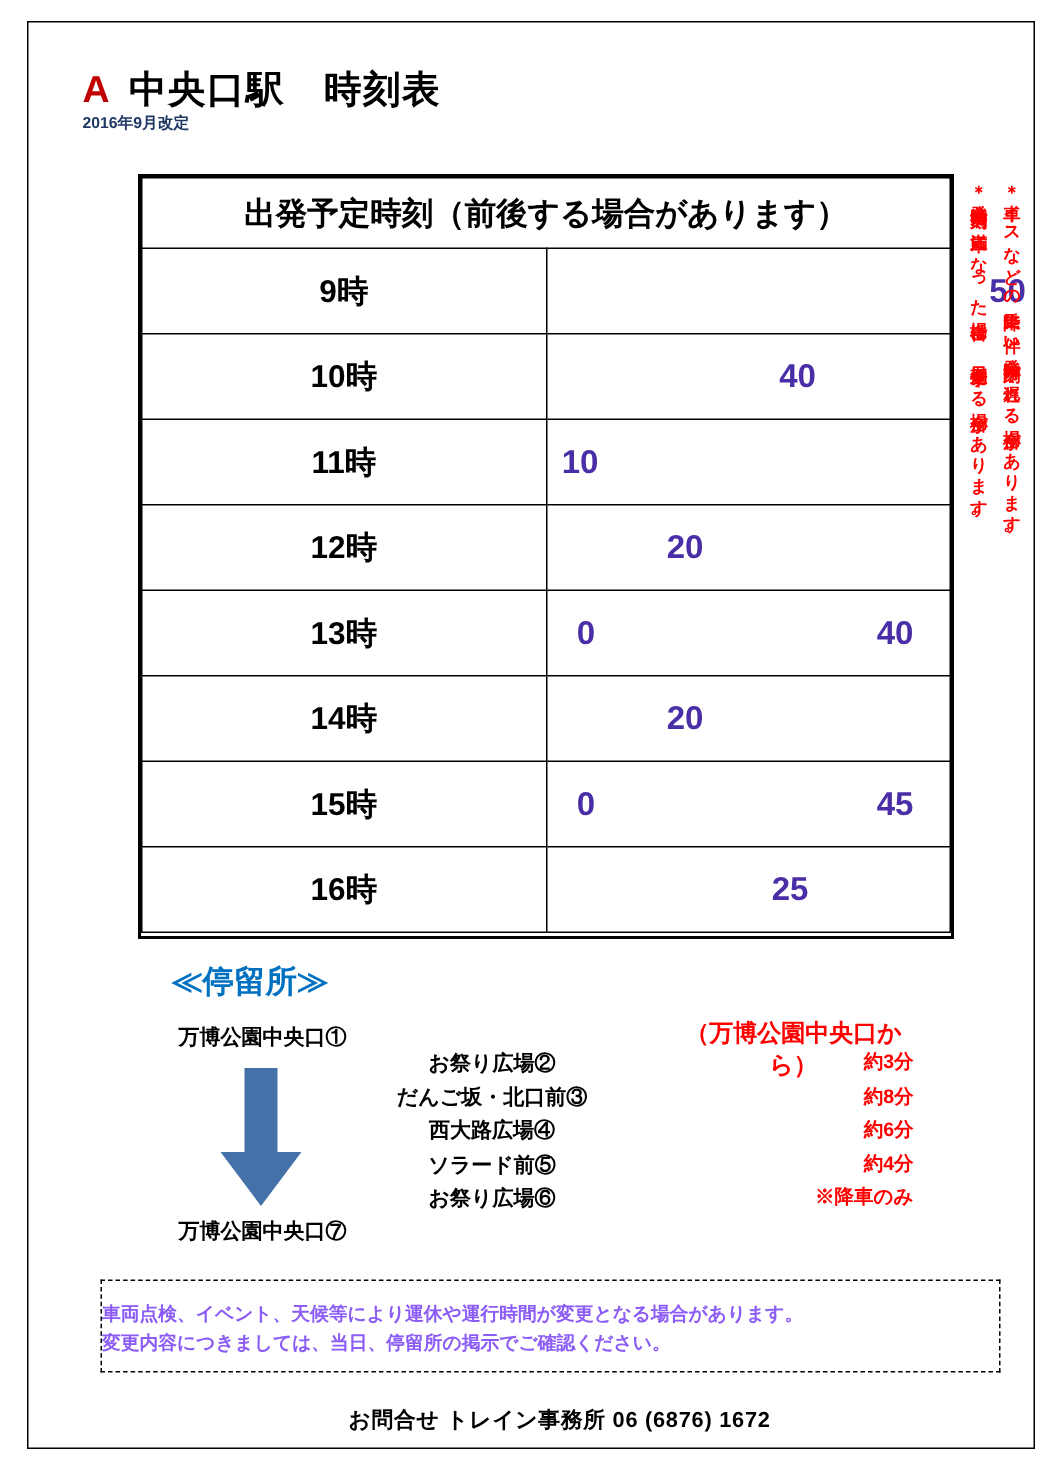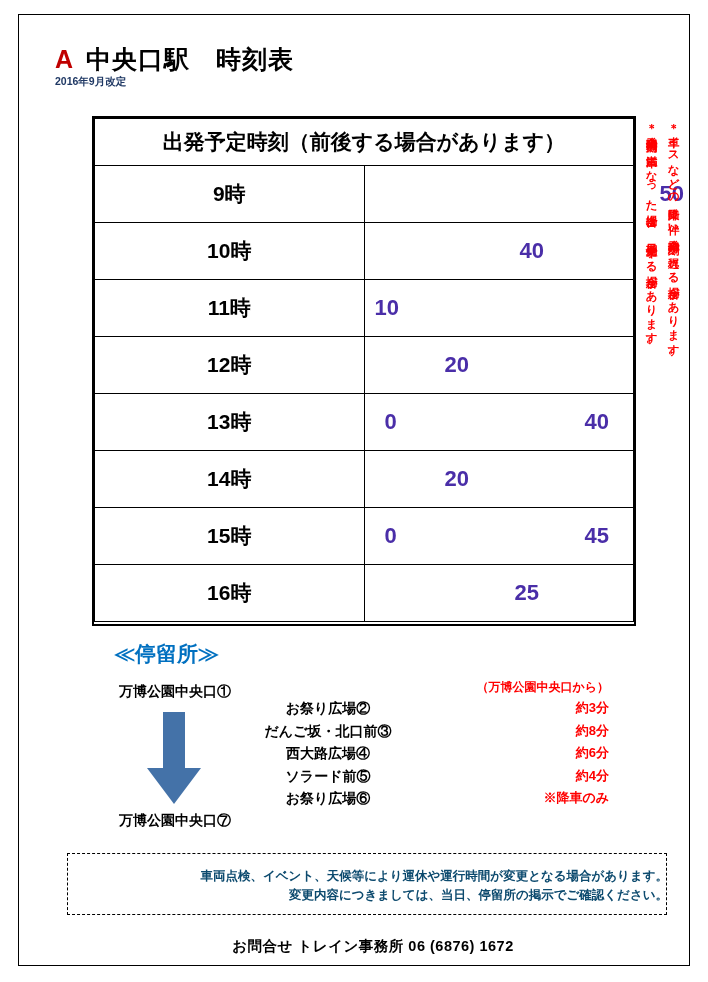--- a/index.html
+++ b/index.html
@@ -176,22 +176,22 @@
     font-size: 14px;
     font-weight: bold;
     color: #000000;
     line-height: 22.5px;
   }
   .times-head {
     position: absolute;
     left: 430px;
     top: 664px;
     width: 160px;
-    text-align: right;
-    font-size: 12px;
+    text-align: center;
+    font-size: 16px;
     font-weight: bold;
     color: #ff0000;
   }
   .times-col {
     position: absolute;
     left: 430px;
     top: 682px;
     width: 160px;
     text-align: right;
     font-size: 13px;
@@ -208,24 +208,24 @@
     width: 600px;
     height: 62px;
     border: 1px dashed #000000;
     box-sizing: border-box;
   }
   .notice-text {
     position: absolute;
     left: 0;
     top: 13px;
     width: 600px;
-    text-align: right;
+    text-align: left;
     font-size: 12.5px;
     font-weight: bold;
-    color: #0c4a6e;
+    color: #8b5cf6;
     line-height: 19px;
   }
   .contact {
     position: absolute;
     left: 0;
     top: 922px;
     width: 708px;
     text-align: center;
     font-size: 14.5px;
     font-weight: bold;

